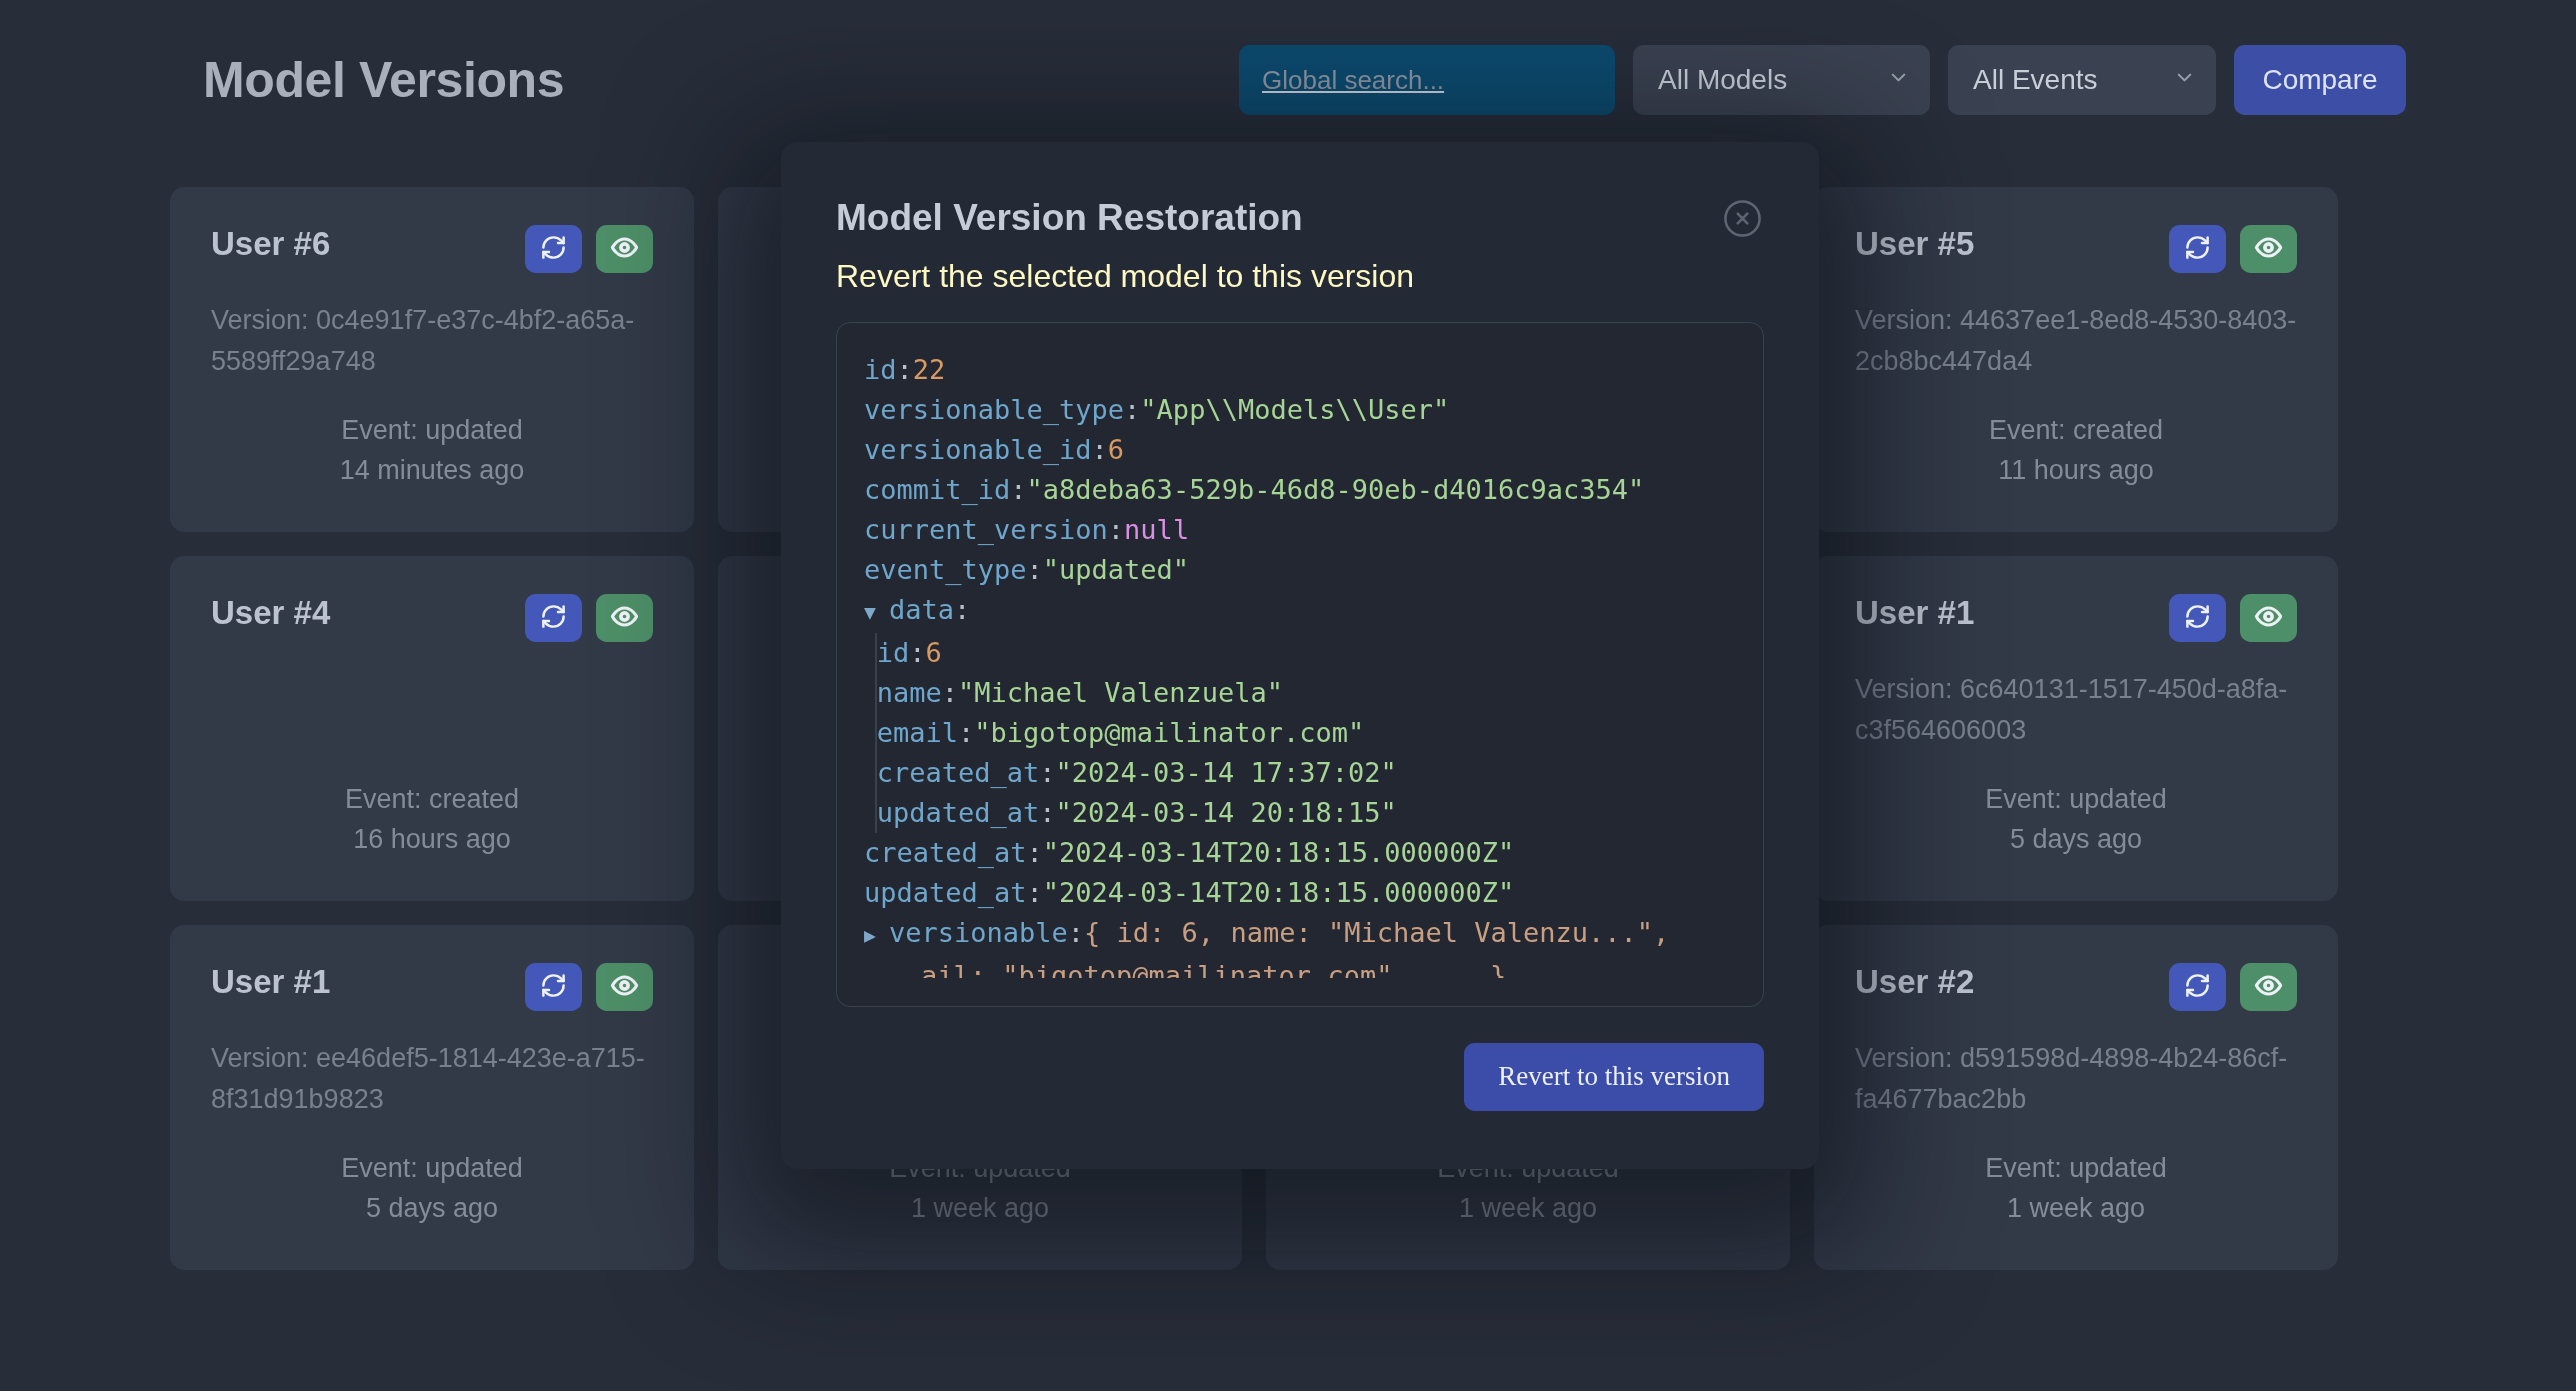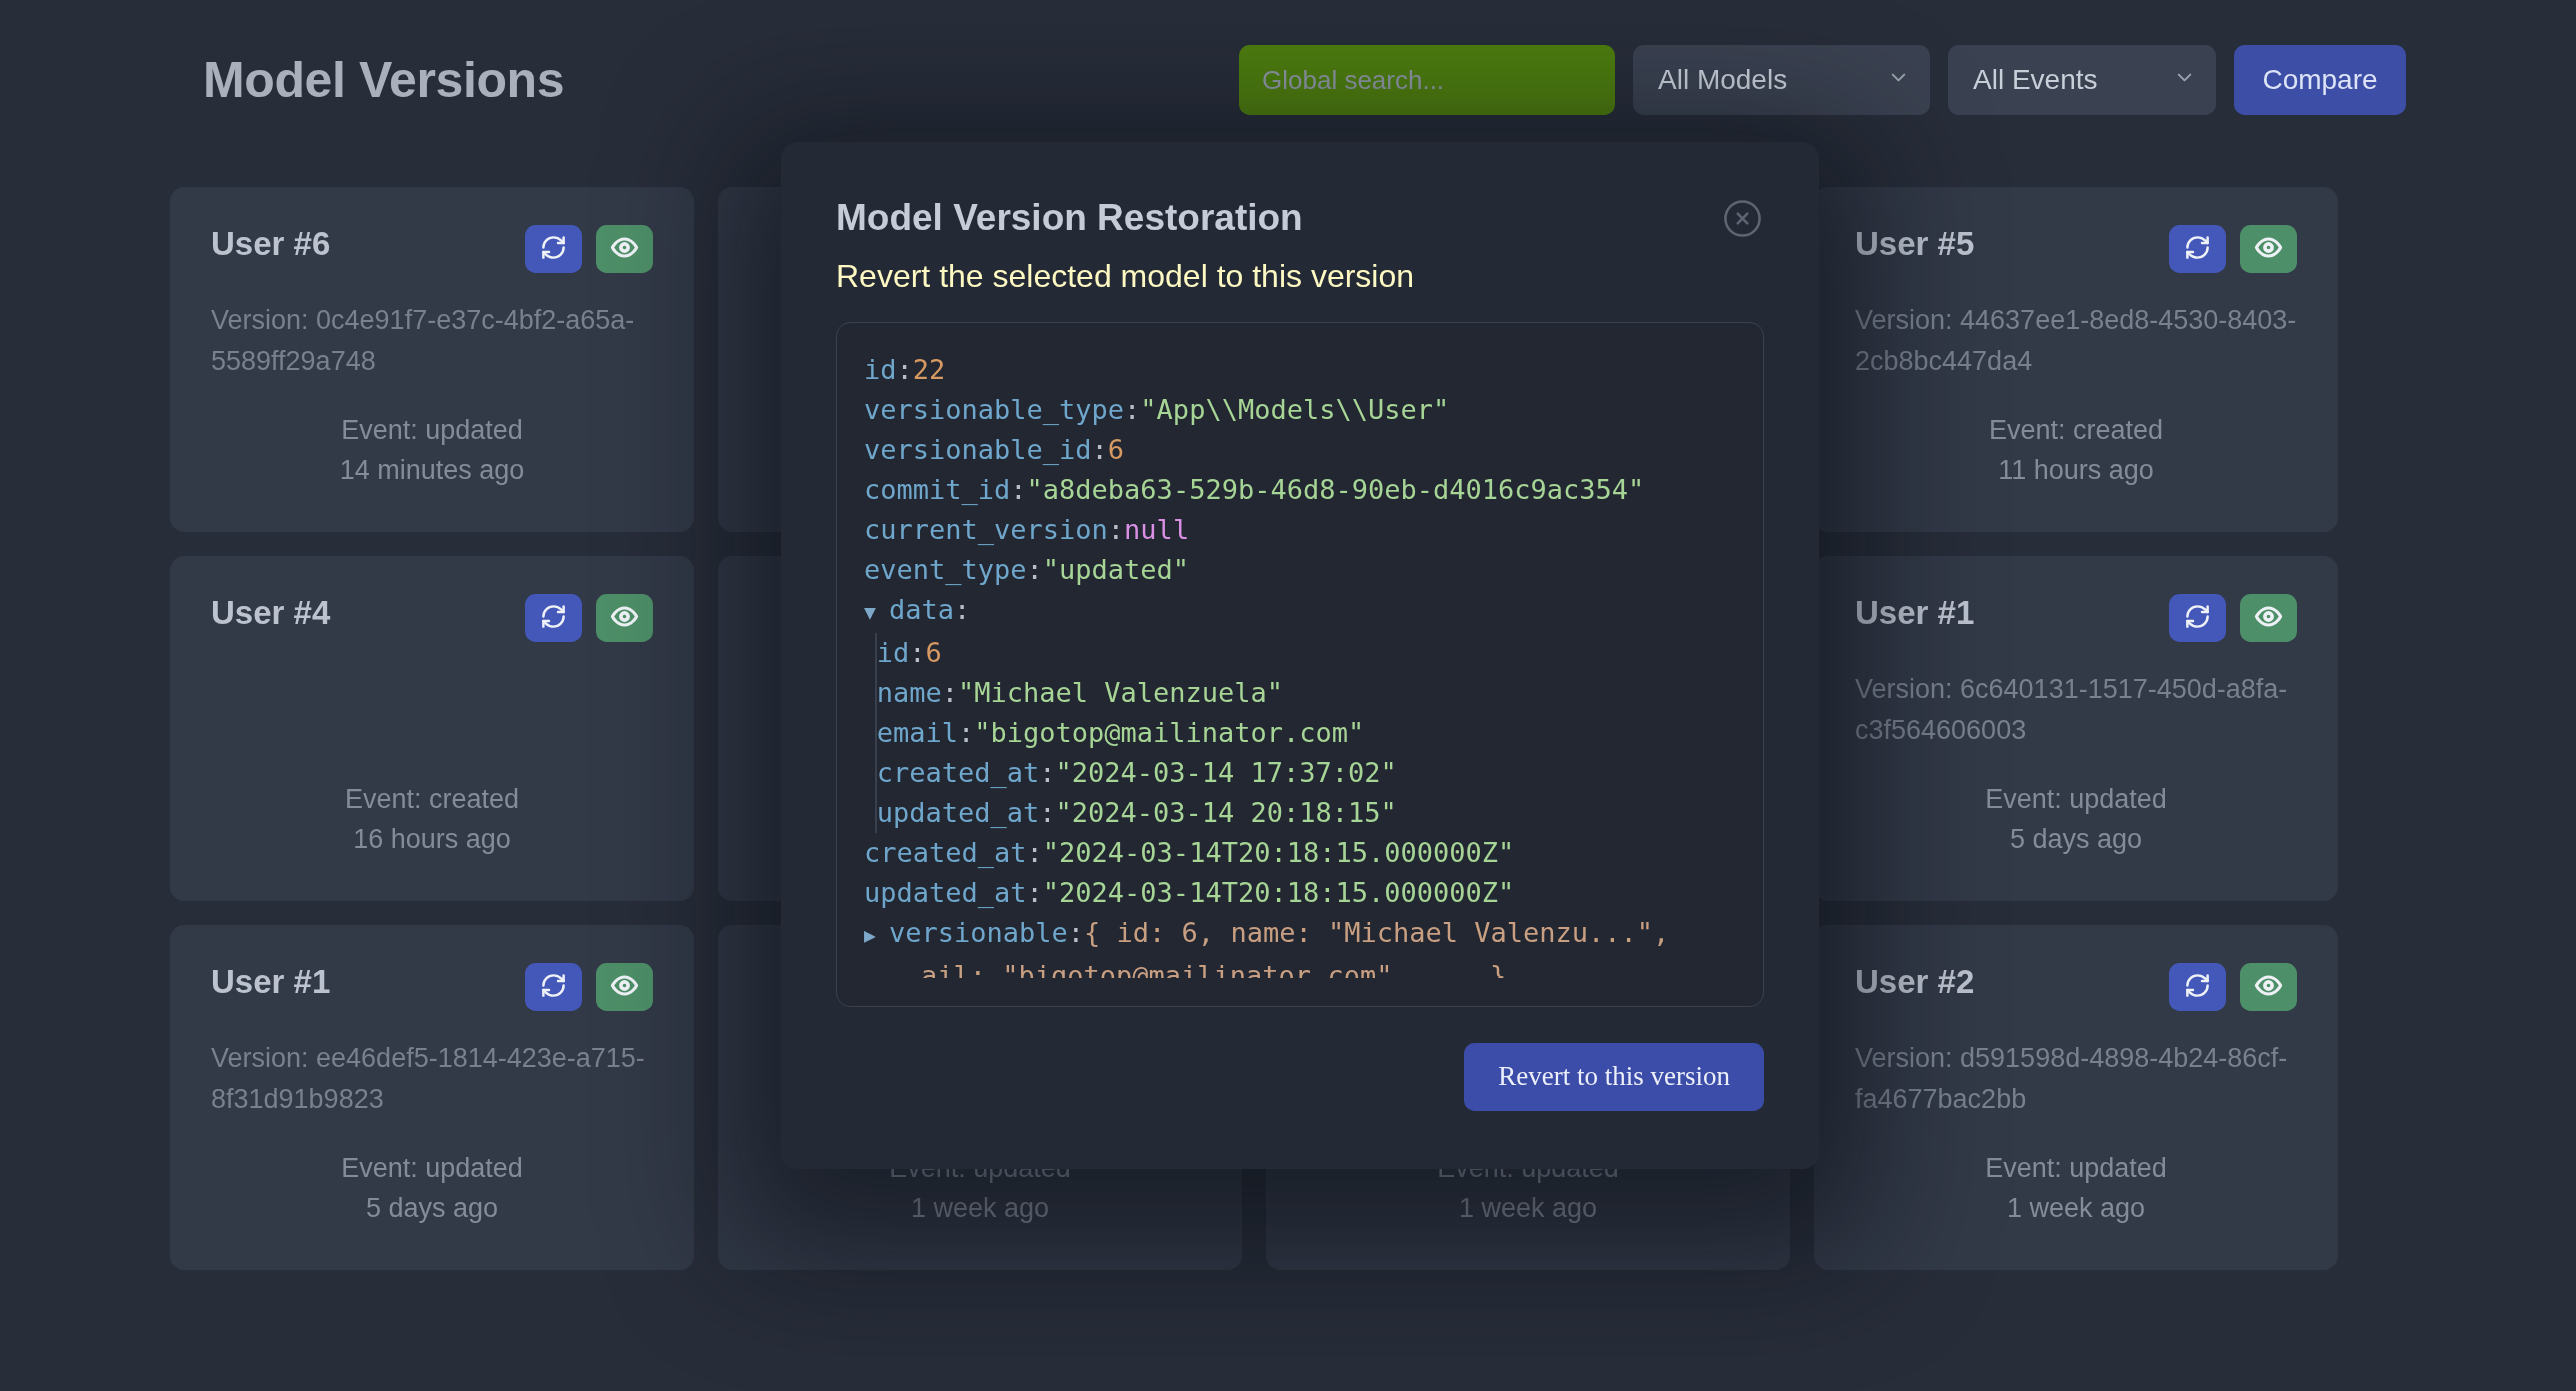--- a/index.html
+++ b/index.html
@@ -15,23 +15,24 @@
     display:flex; justify-content:space-between; align-items:center;
     padding:45px 170px 0 170px;
     margin-left:33px;
   }
   .page-title {
     margin:0; font-size:50px; font-weight:bold; letter-spacing:-0.4px;
     color:#a9b0bc;
   }
   .controls { display:flex; align-items:center; gap:18px; }
   .search-input {
-    width:376px; height:70px; background:#4d7c0f; border:none; border-radius:10.7px;
+    width:376px; height:70px; background:#0c4a6e; border:none; border-radius:10.7px;
     color:#ccd1db; font-size:26px; padding:0 23px; outline:none;
     font-family:"Liberation Sans", sans-serif;
+    text-decoration:underline;
   }
   .search-input::placeholder { color:#8d95a3; }
   .select {
     height:70px; background:#3a4150; border-radius:10.7px;
     display:flex; align-items:center; justify-content:space-between;
     padding:0 19.7px 0 25px; font-size:28px; color:#c9cfd9; cursor:pointer;
   }
   .select-models { width:297px; }
   .select-events { width:268px; }
   .btn-compare {

